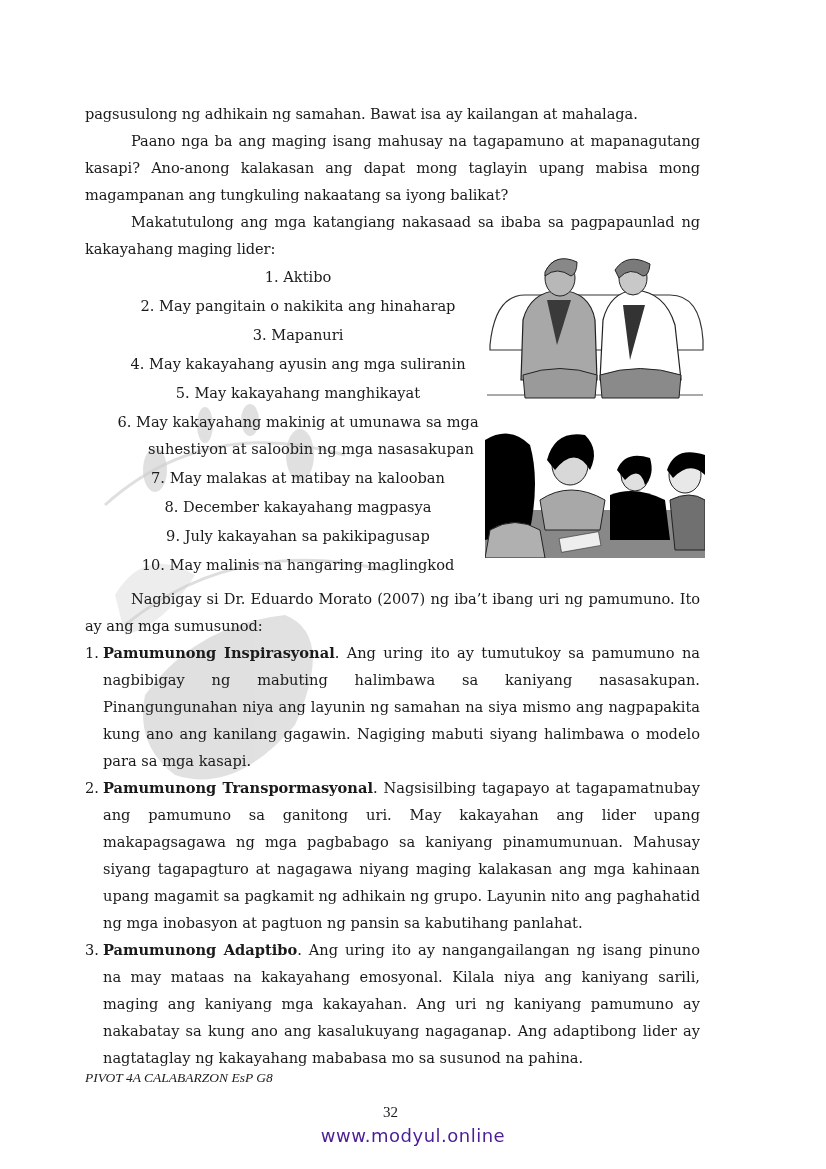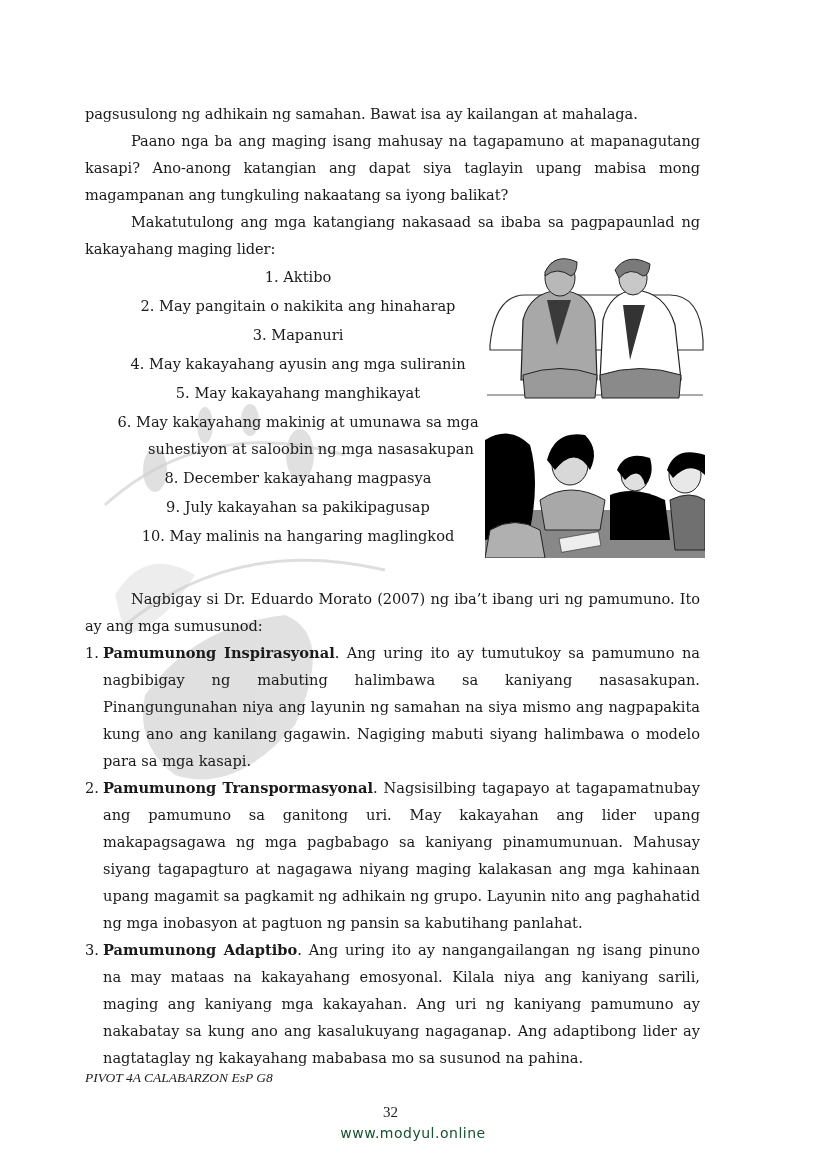--- a/index.html
+++ b/index.html
@@ -27,21 +27,21 @@
   .illus-2 { left: 485px; top: 430px; width: 220px; height: 128px; }
 
   .p4 { top: 585px; }
   .types { position: absolute; left: 85px; top: 639px; width: 615px; font-size: 14.6px; line-height: 27px; margin: 0; padding: 0; list-style: none; }
   .types li { position: relative; padding-left: 18px; margin: 0; text-align: justify; }
   .types li .num { position: absolute; left: 0; top: 0; }
   .types li .bold { font-weight: bold; }
 
   .footer { position: absolute; top: 1070px; left: 85px; font-size: 13.5px; font-style: italic; font-family: "Liberation Serif", "DejaVu Serif", serif; }
   .pagenum { position: absolute; top: 1070px; left: 383px; font-size: 15px; font-family: "Liberation Serif", "DejaVu Serif", serif; margin-top: 34px; }
-  .site { position: absolute; top: 1125px; left: 0; width: 826px; text-align: center; font-size: 14px; color: #14532d; font-family: "DejaVu Sans", sans-serif; letter-spacing: 0.5px; }
+  .site { position: absolute; top: 1125px; left: 0; width: 826px; text-align: center; font-size: 18px; color: #4c1d95; font-family: "DejaVu Sans", sans-serif; letter-spacing: 0.5px; }
 </style>
 </head>
 <body>
 
 <div class="page">
 
   <svg class="watermark-seal" viewBox="0 0 360 400">
     <g fill="none" stroke="#d4d4d4" stroke-width="3" opacity="0.75">
       <path d="M20 110 Q 120 20 260 60"></path>
       <path d="M40 230 Q 150 140 300 175"></path>
@@ -51,31 +51,32 @@
       <ellipse cx="120" cy="30" rx="8" ry="18"></ellipse>
       <ellipse cx="165" cy="25" rx="9" ry="16"></ellipse>
       <ellipse cx="215" cy="60" rx="14" ry="26"></ellipse>
       <path d="M60 300 Q 110 230 200 220 Q 250 240 210 330 Q 150 400 90 380 Q 50 350 60 300 Z"></path>
       <path d="M30 200 Q 60 150 110 180 Q 80 230 40 240 Z" opacity="0.6"></path>
     </g>
   </svg>
 
   <p class="text-block para last-left line1">pagsusulong ng adhikain ng samahan. Bawat isa ay kailangan at mahalaga.</p>
 
-  <p class="text-block para indent last-left p2">Paano nga ba ang maging isang mahusay na tagapamuno at mapanagutang kasapi? Ano-anong katangian ang dapat siya taglayin upang mabisa mong magampanan ang tungkuling nakaatang sa iyong balikat?</p>
+  <p class="text-block para indent last-left p2">Paano nga ba ang maging isang mahusay na tagapamuno at mapanagutang kasapi? Ano-anong kalakasan ang dapat mong taglayin upang mabisa mong magampanan ang tungkuling nakaatang sa iyong balikat?</p>
 
   <p class="text-block para indent last-left p3">Makatutulong ang mga katangiang nakasaad sa ibaba sa pagpapaunlad ng kakayahang maging lider:</p>
 
   <ul class="trait-list">
     <li><span>1.</span> <span>Aktibo</span></li>
     <li><span>2.</span> <span>May pangitain o nakikita ang hinaharap</span></li>
     <li><span>3.</span> <span>Mapanuri</span></li>
     <li><span>4.</span> <span>May kakayahang ayusin ang mga suliranin</span></li>
     <li><span>5.</span> <span>May kakayahang manghikayat</span></li>
     <li><span>6.</span> <span>May kakayahang makinig at umunawa sa mga</span><span class="cont">suhestiyon at saloobin ng mga nasasakupan</span></li>
+    <li><span>7.</span> <span>May malakas at matibay na kalooban</span></li>
     <li><span>8.</span> <span>December kakayahang magpasya</span></li>
     <li><span>9.</span> <span>July kakayahan sa pakikipagusap</span></li>
     <li><span>10.</span> <span>May malinis na hangaring maglingkod</span></li>
   </ul>
 
   <svg class="illus illus-1" viewBox="0 0 220 150">
 
     <path d="M5 95 Q 10 45 40 45 L 185 45 Q 215 45 218 90 L 218 100 L 5 100 Z" fill="#fff" stroke="#333" stroke-width="1.2"></path>
     <path d="M2 145 L 218 145" stroke="#555" stroke-width="1"></path>
 

